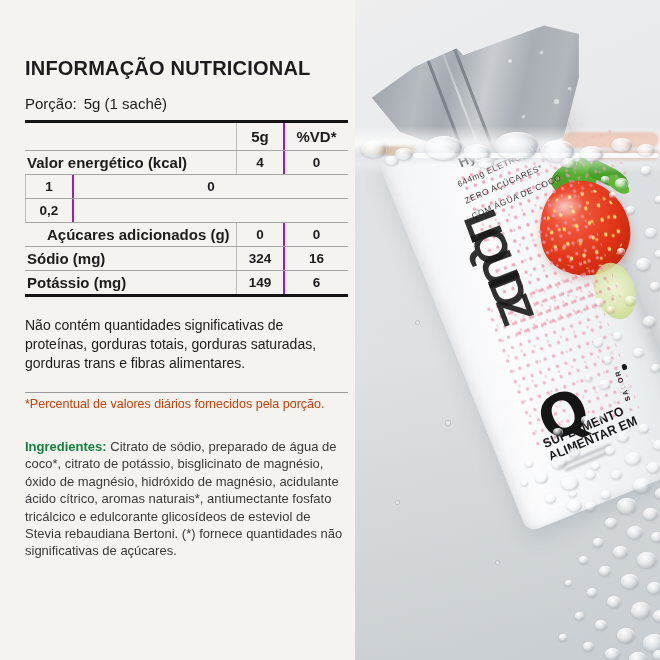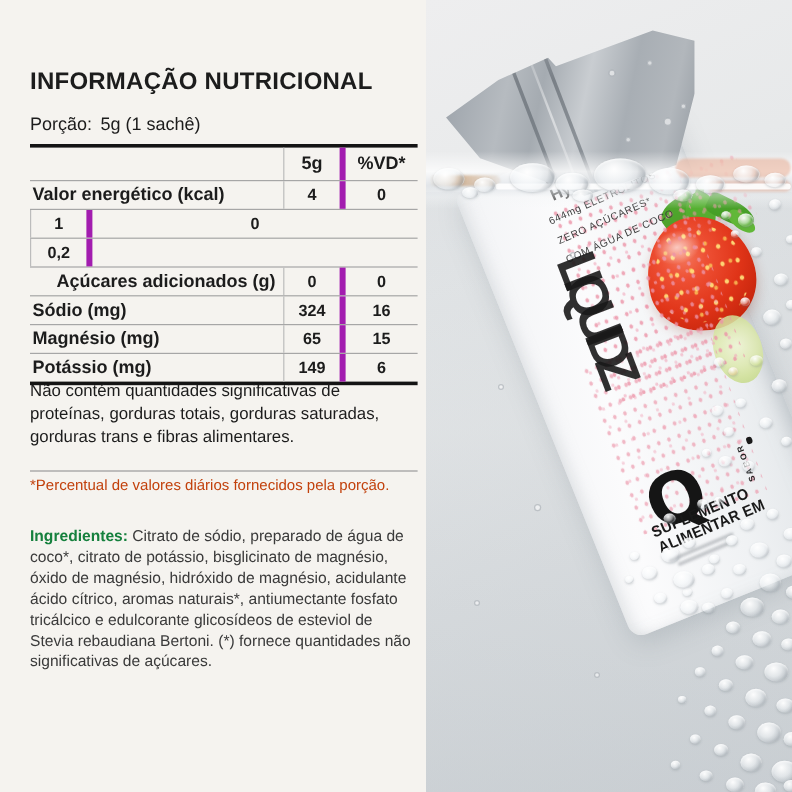--- a/index.html
+++ b/index.html
@@ -12,21 +12,21 @@
   #title{left:25px;top:57px;font-size:20px;font-weight:800;letter-spacing:.2px;}
   #porcao{left:25px;top:95px;font-size:15px;}
   #porcao .pv{margin-left:7px;}
   #ntable{left:25px;top:120px;width:323px;border-top:3px solid #141414;border-bottom:3px solid #141414;}
   .thead,.trow{display:flex;align-items:center;}
   .thead{height:27px;}
   .trow{height:23px;border-top:1px solid #a6a6a6;font-size:15px;}
   .cell{box-sizing:border-box;font-weight:bold;}
   .lbl{width:211px;padding-left:2px;white-space:nowrap;overflow:hidden;}
   .qty{width:47px;border-left:1px solid #bcbcbc;text-align:center;align-self:stretch;display:flex;align-items:center;justify-content:center;}
-  .vd{flex:1;border-left:5px solid #a21caf;text-align:right;align-self:stretch;display:flex;align-items:center;justify-content:center;}
+  .vd{flex:1;border-left:2px solid #a21caf;text-align:right;align-self:stretch;display:flex;align-items:center;justify-content:center;}
   .hdr{font-weight:700;font-size:15px;}
   .trow .qty,.trow .vd{font-size:13.5px;}
   .idt1 .lbl{padding-left:10px;}
   .idt2 .lbl{padding-left:22px;}
   #nosig{left:25px;top:316px;width:303px;font-size:14px;line-height:19px;}
   #thinrule{left:25px;top:392px;width:323px;height:1px;background:#9a9a9a;}
   #dvnote{left:25px;top:397px;font-size:12.5px;color:#c2410c;}
   #ingred{left:25px;top:438px;width:321px;font-size:13px;line-height:17.4px;color:#3a3a3a;}
   #ingred b{color:#15803d;}
 
@@ -127,25 +127,20 @@
   </div>
   <div class="trow idt2">
     <div class="cell lbl">Açúcares adicionados (g)</div>
     <div class="cell qty">0</div>
     <div class="cell vd">0</div>
   </div>
   <div class="trow">
     <div class="cell lbl">Sódio (mg)</div>
     <div class="cell qty">324</div>
     <div class="cell vd">16</div>
-  </div>
-  <div class="trow">
-    <div class="cell lbl">Magnésio (mg)</div>
-    <div class="cell qty">65</div>
-    <div class="cell vd">15</div>
   </div>
   <div class="trow">
     <div class="cell lbl">Potássio (mg)</div>
     <div class="cell qty">149</div>
     <div class="cell vd">6</div>
   </div>
 </div>
 
 <div class="abs" id="nosig">Não contém quantidades significativas de proteínas, gorduras totais, gorduras saturadas, gorduras trans e fibras alimentares.</div>
 <div class="abs" id="thinrule"></div>

